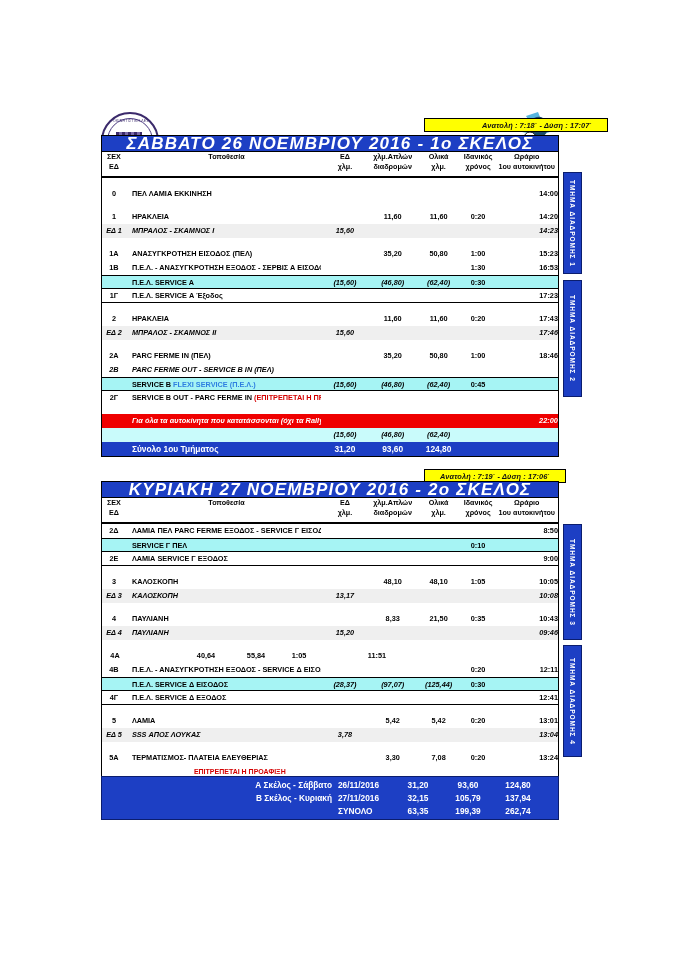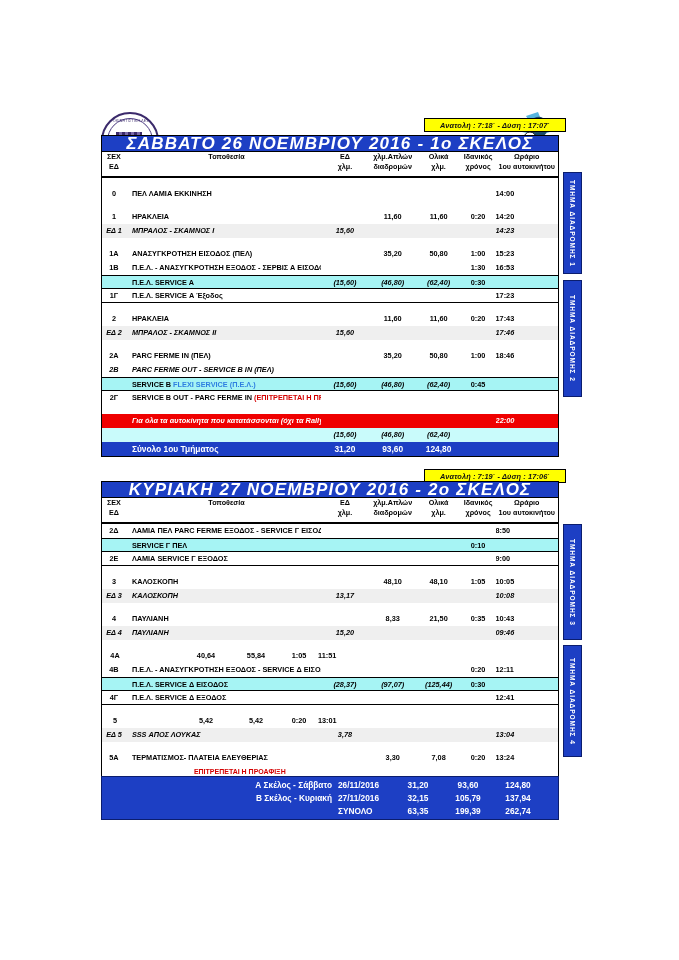--- a/index.html
+++ b/index.html
@@ -29,21 +29,21 @@
     border:1px solid #0c1f7a;display:flex;align-items:center;justify-content:center;}
   .title-bar span{color:#fff;font-weight:bold;font-size:11.5px;letter-spacing:1.6px;font-style:italic;}
 
   .omae{position:absolute;left:508px;top:56px;width:58px;height:52px;}
   .omae svg{display:block;}
 
   
   .sunbox{position:absolute;background:#ffff00;border:1px solid #000;height:12px;
     display:flex;align-items:center;justify-content:center;}
   .sunbox span{font-size:7.4px;font-weight:bold;color:#111;font-style:italic;letter-spacing:.1px;}
-  #sun1{left:424px;top:118px;width:140px;}
+  #sun1{left:424px;top:118px;width:140px;padding-left:42px;}
   #sun2{left:424px;top:469px;width:140px;}
 
   
   .tbl{position:absolute;left:101px;width:458px;border:1px solid #000;background:#fff;box-sizing:border-box;}
   #tbl1{top:135px;}
   #tbl2{top:481px;}
 
   .band{background:#1d3fc4;color:#fff;text-align:center;font-weight:bold;font-style:italic;
     font-size:17px;letter-spacing:1.2px;height:15px;line-height:15px;border-bottom:1px solid #000;}
 
@@ -54,21 +54,21 @@
   .row{display:flex;height:14px;box-sizing:border-box;position:relative;}
   .row .c{font-size:7.3px;line-height:14px;box-sizing:border-box;overflow:hidden;white-space:nowrap;}
 
   
   .c0{width:26px;text-align:center;}       
   .c1{width:212px;padding-left:6px;text-align:left;}  
   .c2{width:52px;text-align:center;}       
   .c3{width:52px;text-align:center;}       
   .c4{width:48px;text-align:center;}       
   .c5{width:38px;text-align:center;}       
-  .c6{width:68px;text-align:left;}       
+  .c6{width:68px;text-align:right;}       
 
   .bold .c{font-weight:bold;}
   .ital .c{font-style:italic;font-weight:bold;}
   .grey{background:#efefef;}
   .cyan{background:#a6f4f4;border-top:1.5px solid #000;border-bottom:1.5px solid #000;}
   .cyan .c{font-weight:bold;}
   .cyan .c2,.cyan .c3,.cyan .c4{font-style:italic;font-weight:bold;}
   .cyanplain{background:#c9fbfb;}
   .cyanplain .c{font-style:italic;font-weight:bold;}
   .red{background:#ef0000;}
@@ -455,20 +455,21 @@
           <div class="c c1">Π.Ε.Λ. SERVICE Δ ΕΞΟΔΟΣ</div>
           <div class="c c2"></div>
           <div class="c c3"></div>
           <div class="c c4"></div>
           <div class="c c5"></div>
           <div class="c c6">12:41</div>
         </div>
         <div class="row spacer"></div>
         <div class="row bold">
           <div class="c c0">5</div>
+          <div class="c c1">ΛΑΜΙΑ</div>
           <div class="c c2"></div>
           <div class="c c3">5,42</div>
           <div class="c c4">5,42</div>
           <div class="c c5">0:20</div>
           <div class="c c6">13:01</div>
         </div>
         <div class="row ital grey">
           <div class="c c0">ΕΔ 5</div>
           <div class="c c1">SSS ΑΠΟΣ ΛΟΥΚΑΣ</div>
           <div class="c c2">3,78</div>

